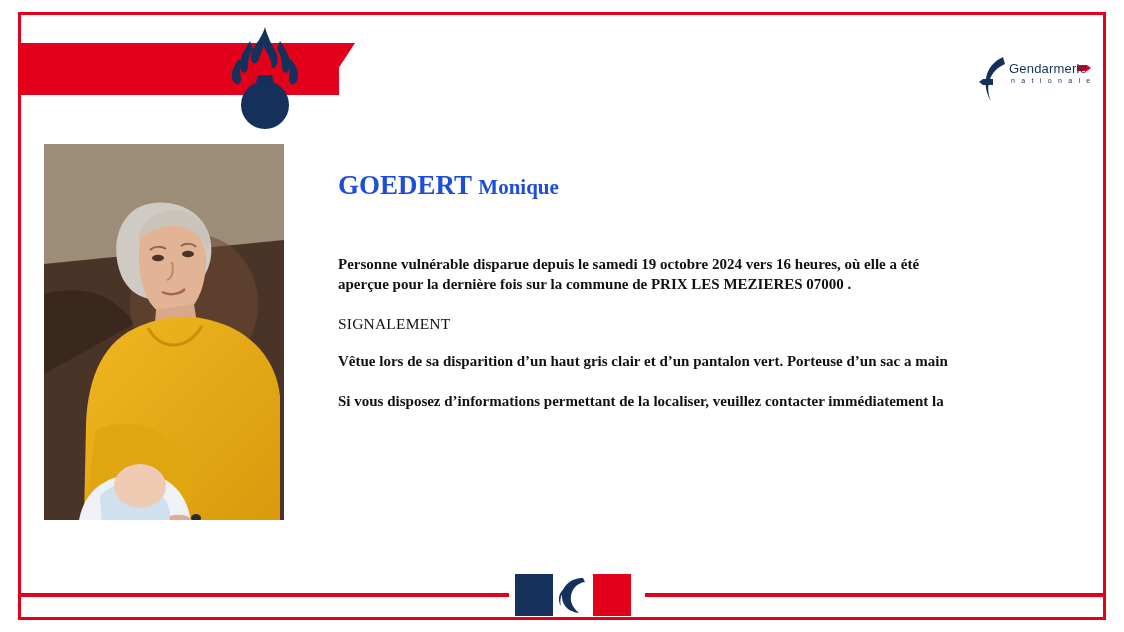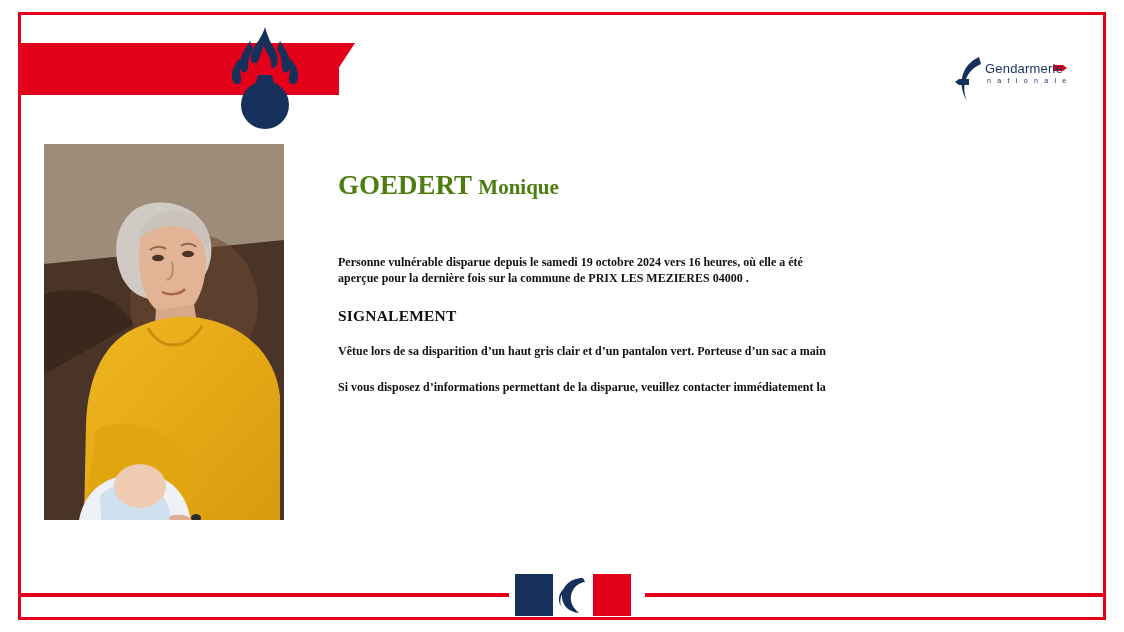--- a/index.html
+++ b/index.html
@@ -75,21 +75,21 @@
     position: absolute;
     left: 196px;
     top: 6px;
     width: 96px;
     height: 110px;
   }
 
   
   .gn-logo {
     position: absolute;
-    right: 32px;
+    right: 8px;
     top: 38px;
     width: 120px;
     height: 56px;
     text-align: center;
   }
   .gn-logo-text {
     position: absolute;
     left: 34px;
     top: 8px;
     font-family: "Liberation Sans", sans-serif;
@@ -122,38 +122,38 @@
   .content {
     position: absolute;
     left: 338px;
     top: 170px;
     width: 700px;
   }
   .person-name {
     font-family: "Liberation Serif", serif;
     font-size: 27px;
     font-weight: bold;
-    color: #4d7c0f;
+    color: #1d4ed8;
     margin-bottom: 54px;
   }
   .person-name .first {
     font-size: 21px;
   }
   .para {
     font-family: "Liberation Serif", serif;
-    font-size: 12px;
+    font-size: 15px;
     font-weight: bold;
     color: #111111;
     line-height: 1.33;
     margin-bottom: 20px;
   }
   .section-head {
     font-family: "Liberation Serif", serif;
     font-size: 15.5px;
-    font-weight: bold;
+    font-weight: normal;
     color: #111111;
     margin-bottom: 19px;
     letter-spacing: 0.2px;
   }
 
   
   .footer {
     position: absolute;
     left: 21px;
     bottom: 18px;
@@ -277,32 +277,32 @@
 
   <div class="content">
 
     <div class="person-name">
       <span>GOEDERT</span>
       <span class="first">Monique</span>
     </div>
 
     <div class="para">
       <div>Personne vulnérable disparue depuis le samedi 19 octobre 2024 vers 16 heures, où elle a été</div>
-      <div>aperçue pour la dernière fois sur la commune de PRIX LES MEZIERES 04000 .</div>
+      <div>aperçue pour la dernière fois sur la commune de PRIX LES MEZIERES 07000 .</div>
     </div>
 
     <div class="section-head">SIGNALEMENT</div>
 
     <div class="para">
       <div>Vêtue lors de sa disparition d’un haut gris clair et d’un pantalon vert. Porteuse d’un sac a main</div>
     </div>
 
 
     <div class="para">
-      <div>Si vous disposez d’informations permettant de la disparue, veuillez contacter immédiatement la</div>
+      <div>Si vous disposez d’informations permettant de la localiser, veuillez contacter immédiatement la</div>
     </div>
   </div>
 
   <div class="footer">
     <div class="footer-line-left"></div>
     <div class="footer-line-right"></div>
     <div class="marianne">
       <div class="blue"></div>
       <div class="white">
         <svg viewBox="0 0 40 42" width="40" height="42">

